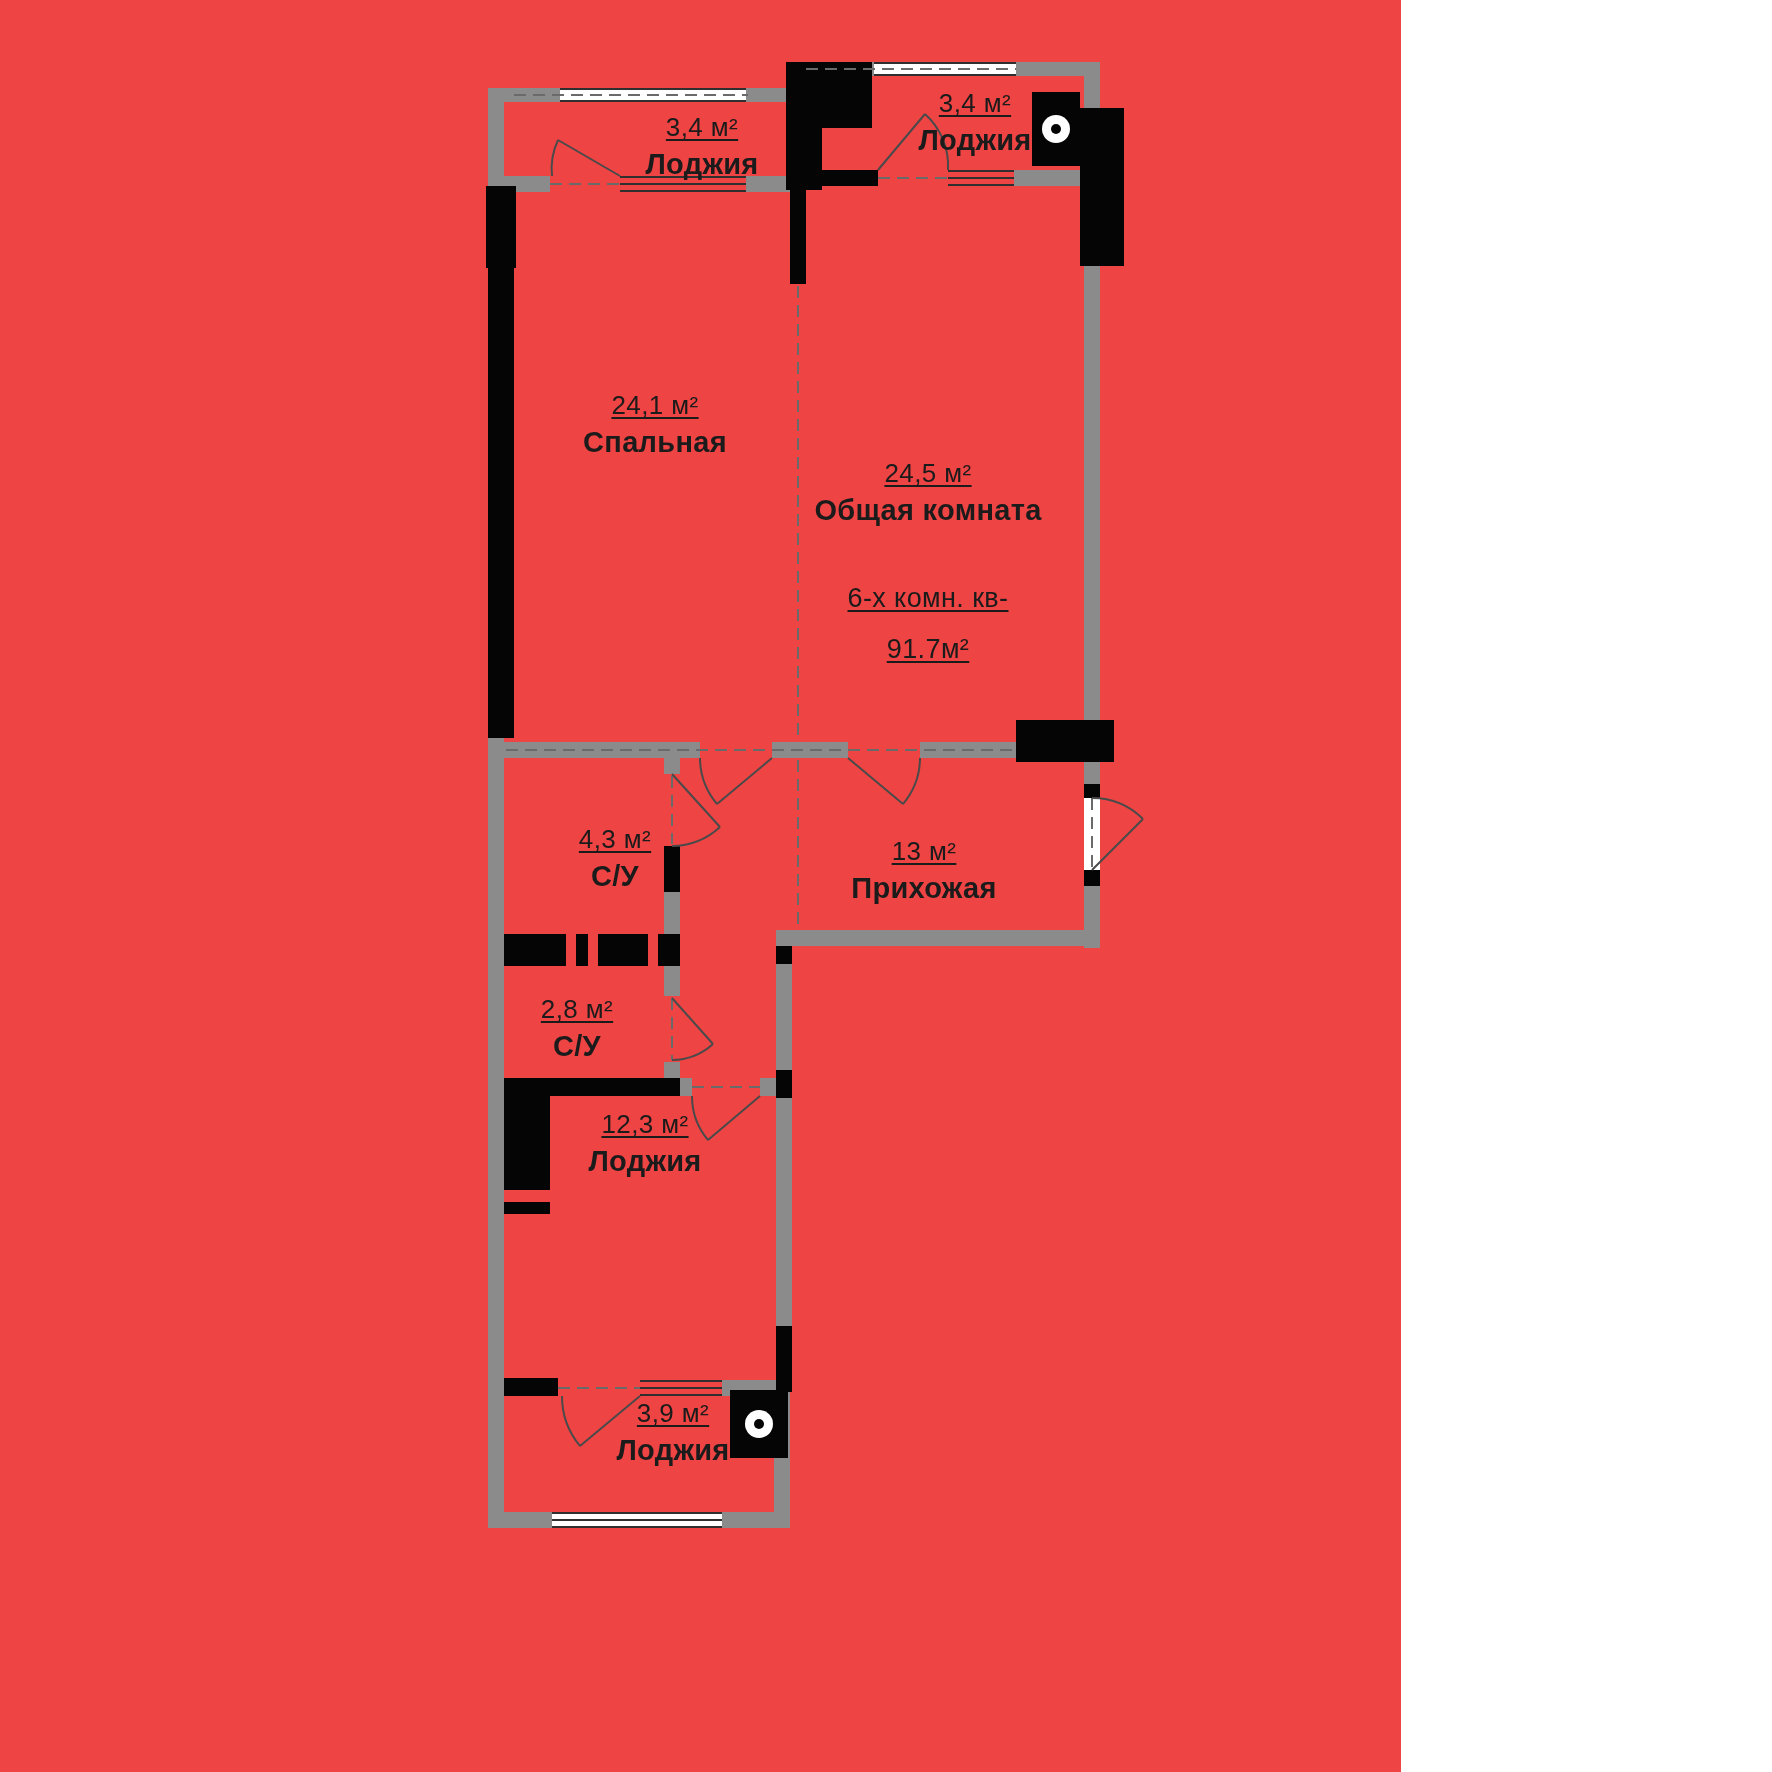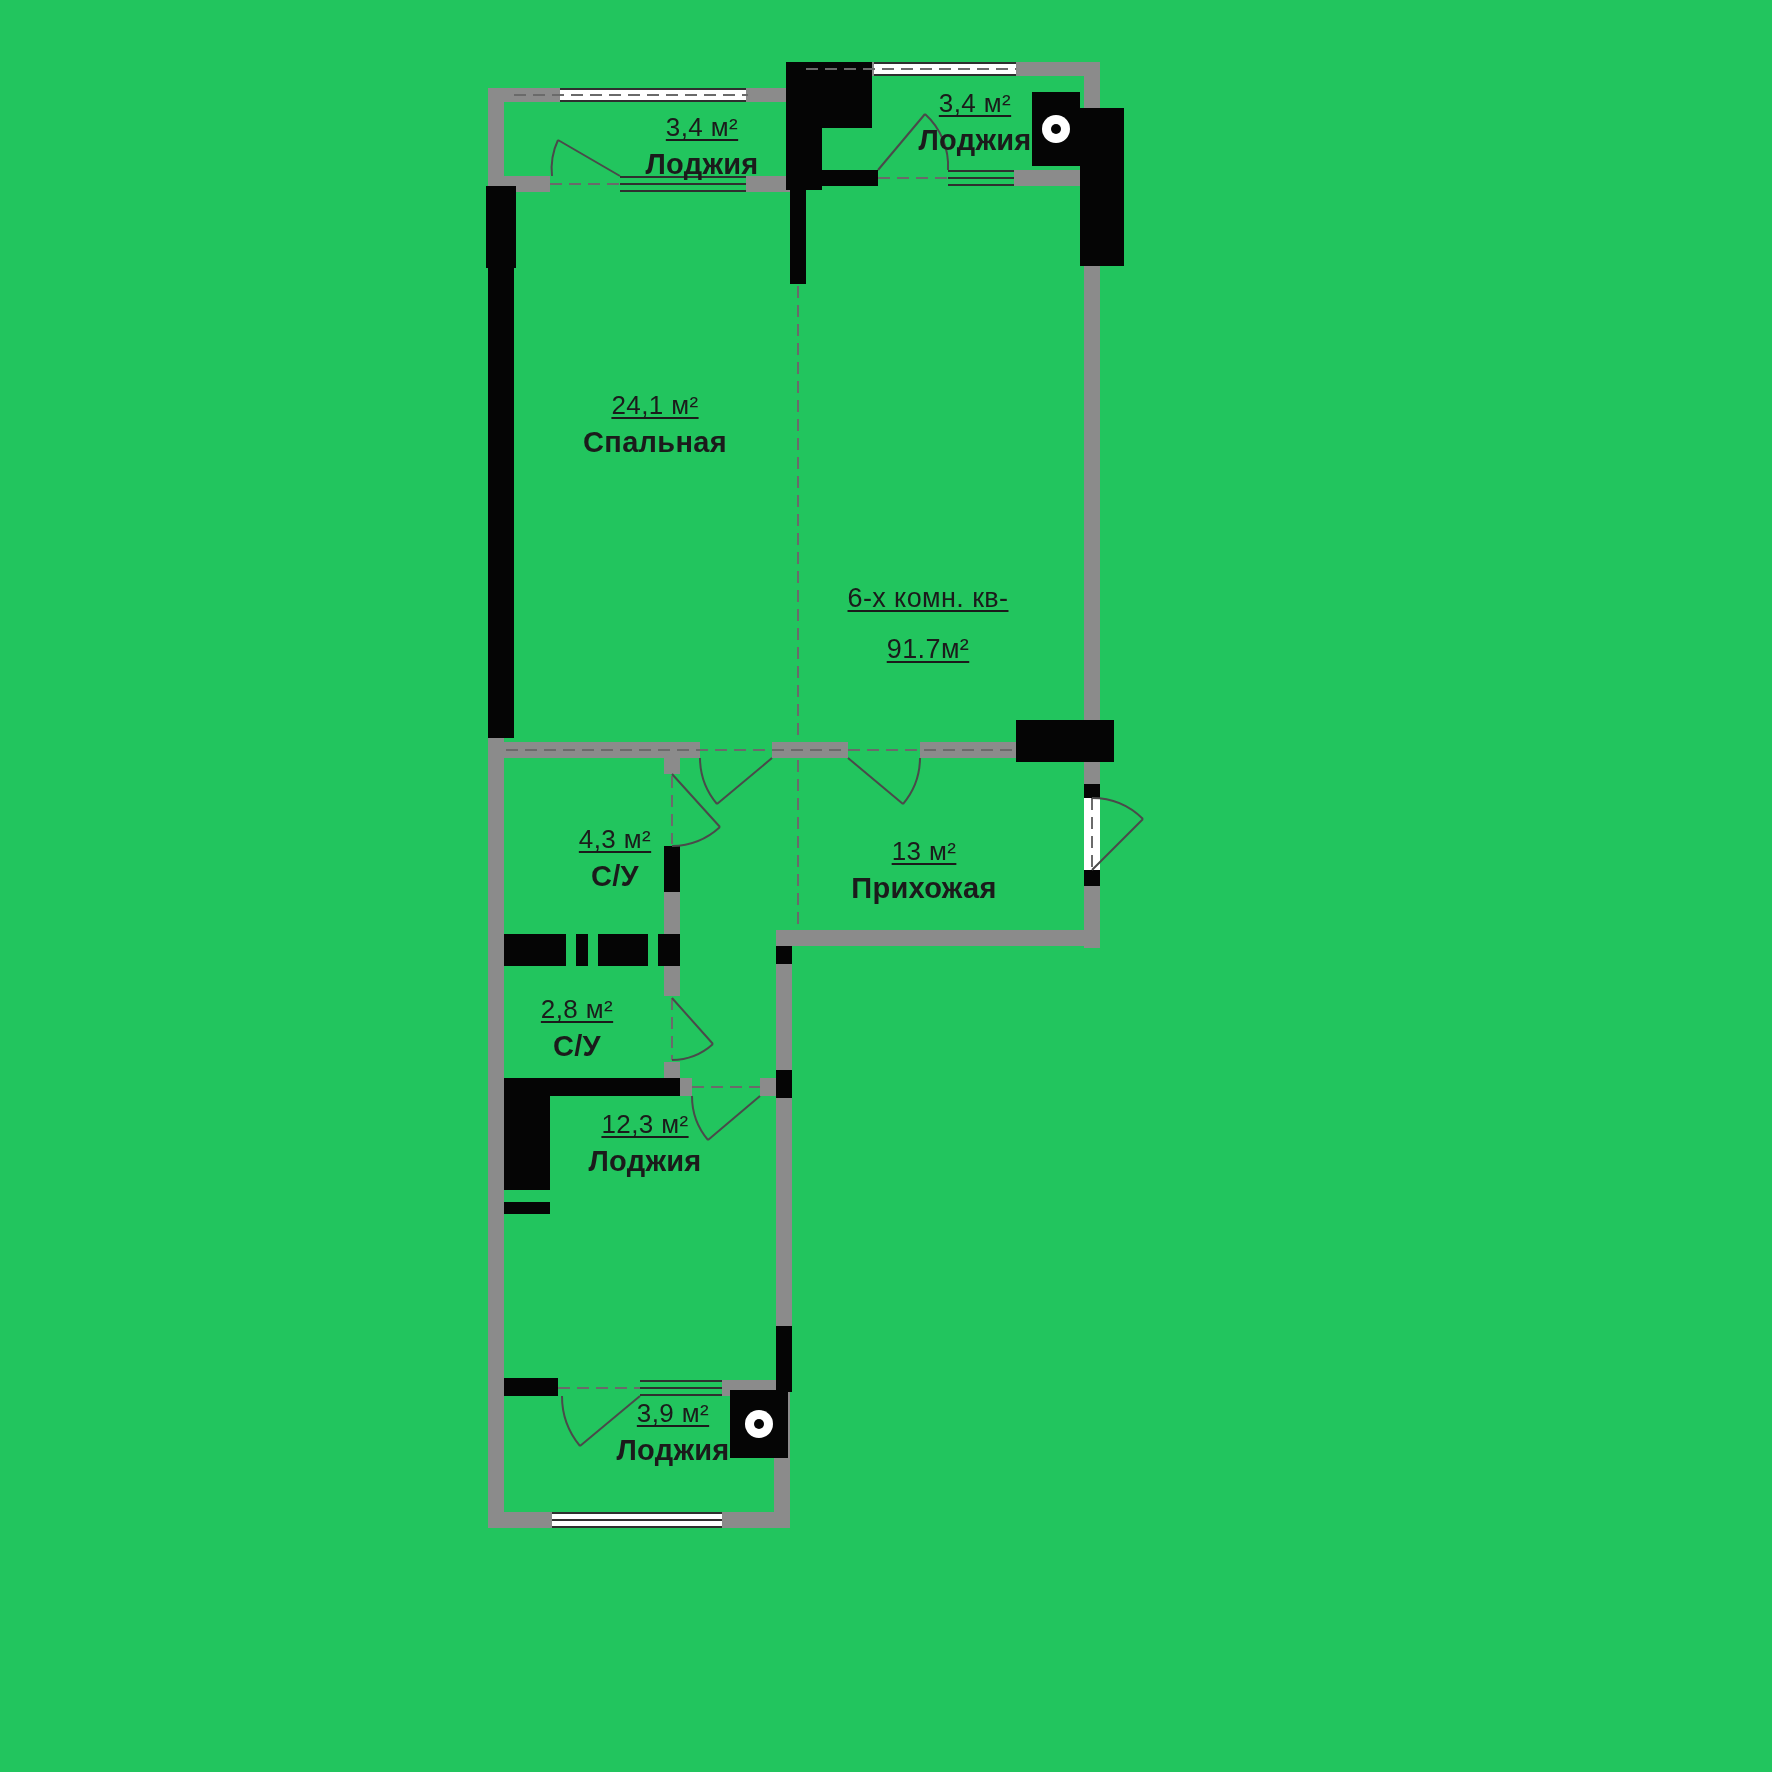--- a/index.html
+++ b/index.html
@@ -1,16 +1,16 @@
 <!DOCTYPE html>
 <html><head>
 <meta charset="utf-8">
 <style>
   html,body{margin:0;padding:0;background:#fff;}
-  .plan{position:relative;width:1772px;height:1772px;background:#22c55e;
+  .plan{position:relative;width:1401px;height:1772px;background:#ef4444;
         font-family:"Liberation Sans",sans-serif;overflow:hidden;}
   .w{position:absolute;background:#8b8b8b;}
   .b{position:absolute;background:#050505;}
   .win{position:absolute;background:#fff;}
   .lines{position:absolute;left:0;top:0;}
   .lbl{position:absolute;transform:translateX(-50%);text-align:center;
        color:#1b1b1b;white-space:nowrap;z-index:5;}
   .lbl .area{font-size:26px;font-weight:400;text-decoration:underline;
              text-underline-offset:3px;letter-spacing:.4px;}
   .lbl .name{font-size:29px;font-weight:700;margin-top:5px;letter-spacing:.3px;}
@@ -125,20 +125,24 @@
   <div class="lbl" style="left:975px;top:88px">
     <div class="area">3,4 м²</div>
     <div class="name">Лоджия</div>
   </div>
 
   <div class="lbl" style="left:655px;top:390px">
     <div class="area">24,1 м²</div>
     <div class="name">Спальная</div>
   </div>
 
+  <div class="lbl" style="left:928px;top:458px">
+    <div class="area">24,5 м²</div>
+    <div class="name">Общая комната</div>
+  </div>
 
   <div class="lbl title" style="left:928px;top:583px">
     <div class="t1">6-х комн. кв-</div>
     <div class="t2">91.7м²</div>
   </div>
 
   <div class="lbl" style="left:615px;top:824px">
     <div class="area">4,3 м²</div>
     <div class="name">С/У</div>
   </div>

